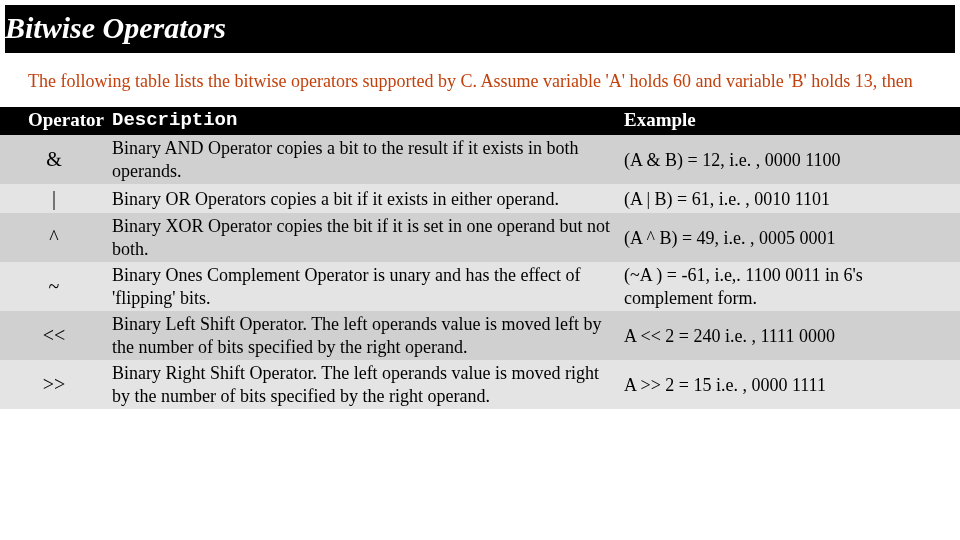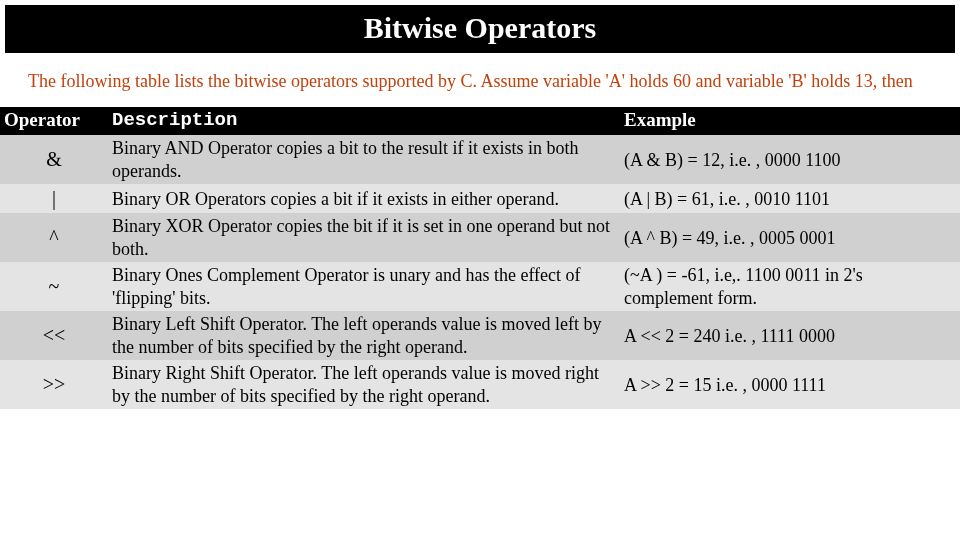--- a/index.html
+++ b/index.html
@@ -8,24 +8,25 @@
       height: 540px;
       font-family: Georgia, 'Times New Roman', serif;
       background: #fff;
       overflow: hidden;
     }
     .title-bar {
       background: #000;
       color: #fff;
       font-size: 30px;
       font-weight: bold;
-      text-align: center;
+      text-align: left;
       padding: 6px 0 8px 0;
       border: 1px solid #fff;
       margin: 4px;
+      font-style: italic;
     }
     .intro {
       padding: 12px 28px 14px 28px;
       font-size: 18px;
       line-height: 1.3;
       color: #c2410c;
     }
     table {
       width: 100%;
       border-collapse: collapse;
@@ -37,20 +38,21 @@
       color: #fff;
     }
     thead th {
       text-align: left;
       font-weight: bold;
       padding: 2px 4px 4px 4px;
       font-size: 19px;
     }
     thead th:first-child {
       width: 108px;
+      text-align: right;
     }
     thead th:nth-child(2) {
       width: 512px;
       font-family: Liberation Mono, monospace;
     }
     tbody td {
       padding: 2px 4px;
       vertical-align: middle;
       line-height: 1.25;
     }
@@ -92,21 +94,21 @@
       <td>(A | B) = 61, i.e. , 0010 1101</td>
     </tr>
     <tr>
       <td>^</td>
       <td>Binary XOR Operator copies the bit if it is set in one operand but not both.</td>
       <td>(A ^ B) = 49, i.e. , 0005 0001</td>
     </tr>
     <tr>
       <td>~</td>
       <td>Binary Ones Complement Operator is unary and has the effect of 'flipping' bits.</td>
-      <td>(~A ) = -61, i.e,. 1100 0011 in 2's complement form.</td>
+      <td>(~A ) = -61, i.e,. 1100 0011 in 6's complement form.</td>
     </tr>
     <tr>
       <td>&lt;&lt;</td>
       <td>Binary Left Shift Operator. The left operands value is moved left by the number of bits specified by the right operand.</td>
       <td>A &lt;&lt; 2 = 240 i.e. , 1111 0000</td>
     </tr>
     <tr>
       <td>&gt;&gt;</td>
       <td>Binary Right Shift Operator. The left operands value is moved right by the number of bits specified by the right operand.</td>
       <td>A &gt;&gt; 2 = 15 i.e. , 0000 1111</td>

